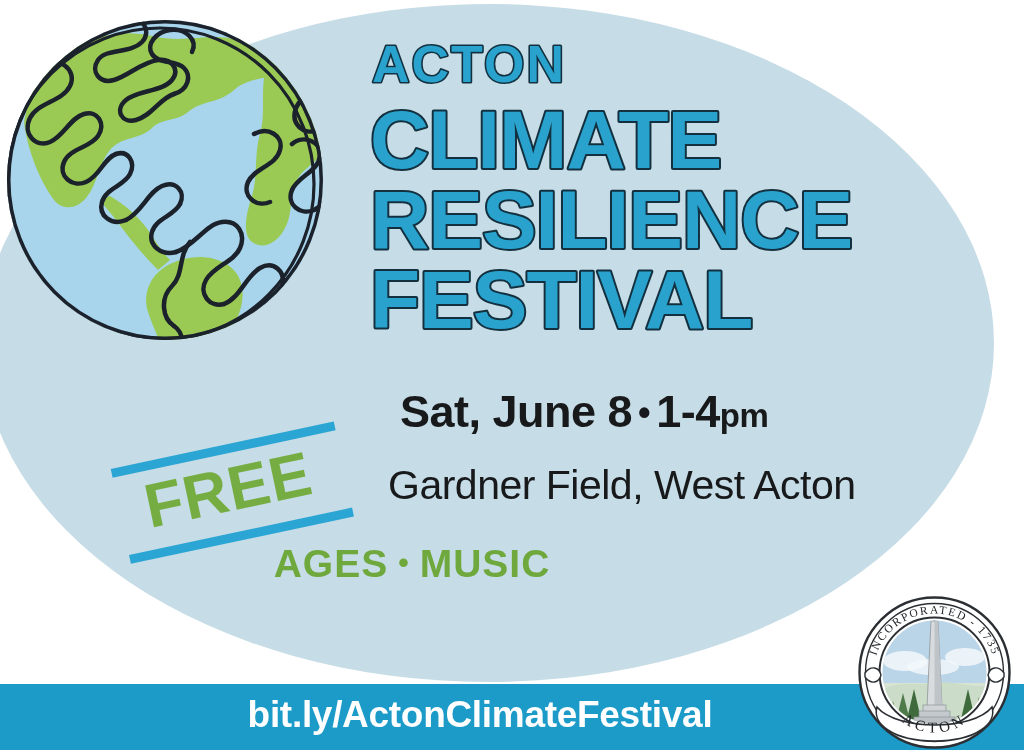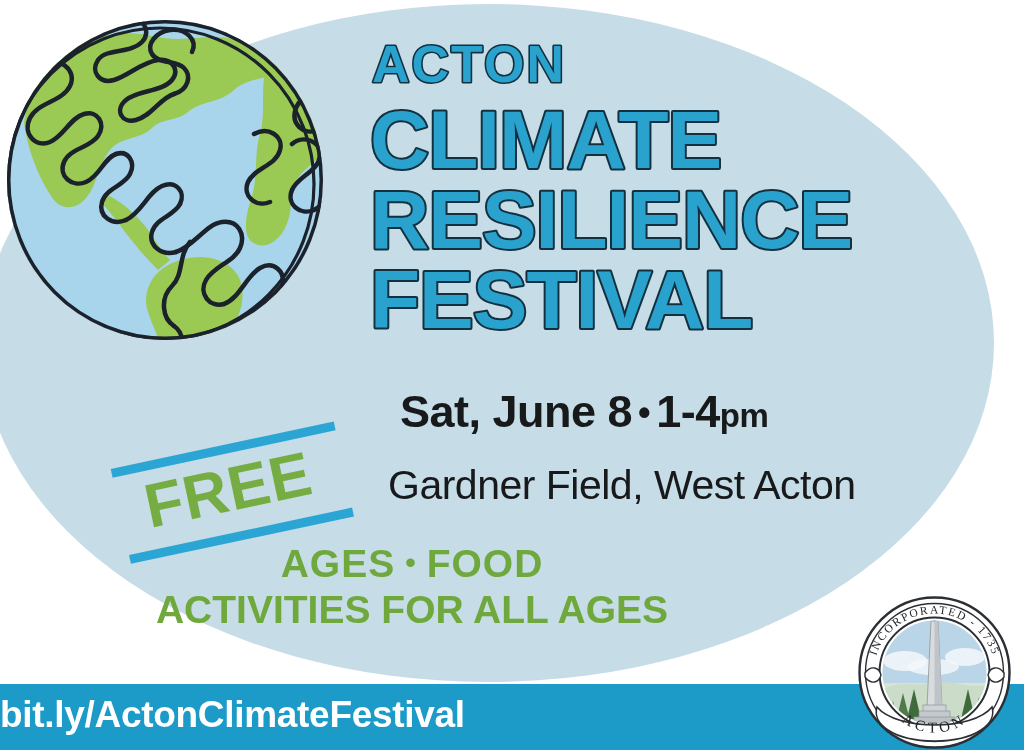--- a/index.html
+++ b/index.html
@@ -135,20 +135,21 @@
     position:absolute;
     left:0; top:684px;
     width:1024px; height:66px;
     background:#1C9BC9;
     z-index:5;
   }
   .bottom-url {
     position:absolute;
     left:0; top:694px;
     width:1000px;
+    text-align:center;
     font-size:37px; font-weight:bold;
     color:#ffffff;
     letter-spacing:-0.3px;
     z-index:6;
     padding-right:40px;
   }
   .seal-top { z-index:7; }
 </style>
 </head>
 <body>
@@ -241,23 +242,22 @@
 
   <div class="loc-line">Gardner Field, West Acton</div>
 
   <div class="free-badge">
     <div class="free-rule top"></div>
     <div class="free-text">FREE</div>
     <div class="free-rule bot"></div>
   </div>
 
   <div class="green-1">
-    <span>AGES</span><span class="dot">•</span><span>FOOD</span>
-  </div>
-  <div class="green-2">ACTIVITIES FOR ALL AGES</div>
+    <span>AGES</span><span class="dot">•</span><span>MUSIC</span>
+  </div>
 
   <div class="bottom-bar"></div>
   <a class="bottom-url" href="#" style="text-decoration:none; display:block;">bit.ly/ActonClimateFestival</a>
 
   <div class="seal seal-top">
     <svg viewBox="0 0 155 155" xmlns="http://www.w3.org/2000/svg">
       <defs>
         <clipPath id="sealInner">
           <circle cx="77.5" cy="77.5" r="52"></circle>
         </clipPath>

